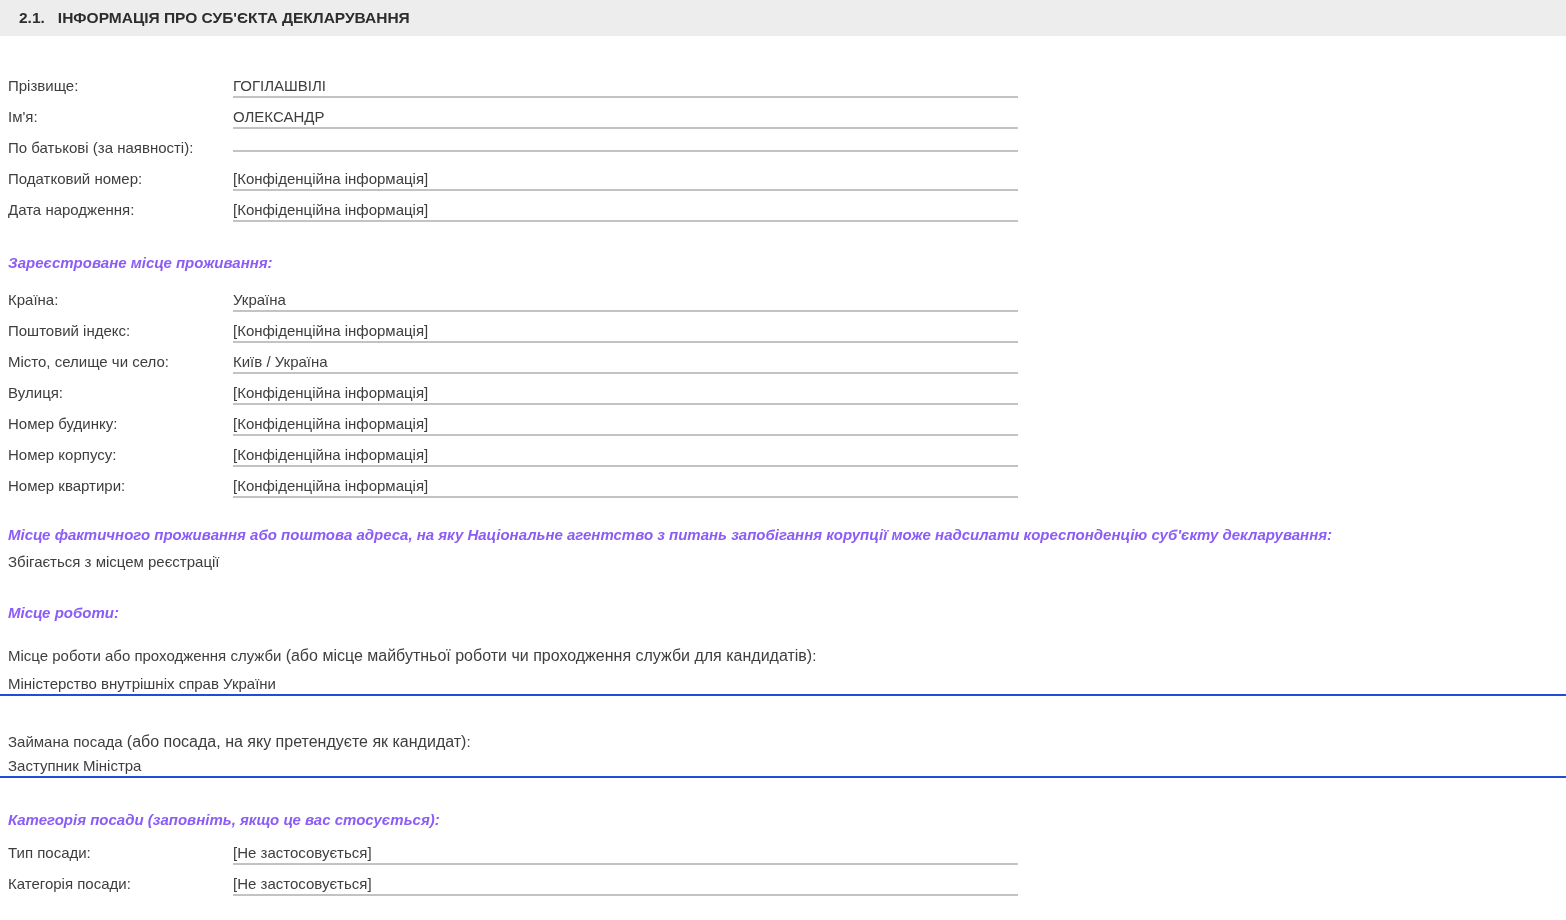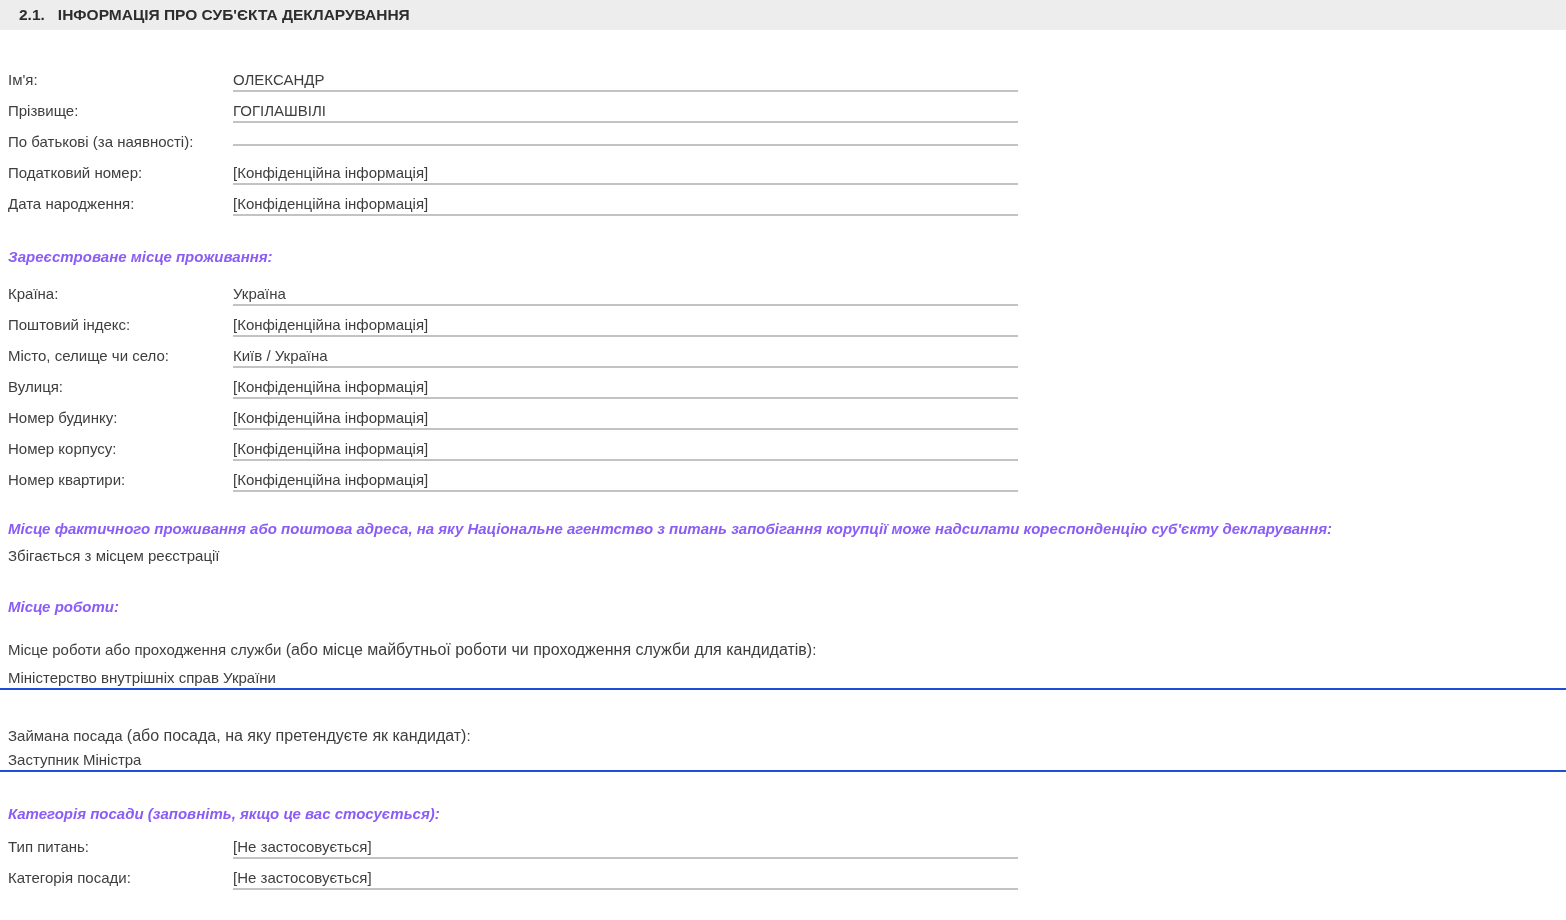--- a/index.html
+++ b/index.html
@@ -3,21 +3,21 @@
 <meta charset="utf-8">
 <style>
   * { margin:0; padding:0; box-sizing:border-box; }
   html,body { background:#ffffff; }
   body {
     width:1566px; height:920px; overflow:hidden;
     font-family:"Liberation Sans", sans-serif;
     font-size:15px; color:#3e3e3e;
   }
   .titlebar {
-    height:30px; background:#ededed;
+    height:36px; background:#ededed;
     display:flex; align-items:center;
     padding-left:19px;
     font-weight:bold; font-size:15.5px; color:#2d2d2d;
   }
   .titlebar .num { margin-right:13px; }
   .content { padding:0 8px; }
 
   .rows { }
   .frow { display:flex; height:31px; align-items:flex-start; }
   .flabel { width:225px; flex:none; line-height:19px; padding-top:2px; }
@@ -55,26 +55,26 @@
 
 <div class="titlebar">
   <span class="num">2.1.</span>
   <span>ІНФОРМАЦІЯ ПРО СУБ'ЄКТА ДЕКЛАРУВАННЯ</span>
 </div>
 
 <div class="content">
 
   <div class="rows sec1-rows">
     <div class="frow">
+      <div class="flabel">Прізвище:</div>
+      <div class="fval">ГОГІЛАШВІЛІ</div>
+    </div>
+    <div class="frow">
       <div class="flabel">Ім'я:</div>
       <div class="fval">ОЛЕКСАНДР</div>
-    </div>
-    <div class="frow">
-      <div class="flabel">Прізвище:</div>
-      <div class="fval">ГОГІЛАШВІЛІ</div>
     </div>
     <div class="frow">
       <div class="flabel">По батькові (за наявності):</div>
       <div class="fval empty"></div>
     </div>
     <div class="frow">
       <div class="flabel">Податковий номер:</div>
       <div class="fval">[Конфіденційна інформація]</div>
     </div>
     <div class="frow">
@@ -124,21 +124,21 @@
   <div class="sec4-label"><span>Місце роботи або проходження служби </span><span class="note">(або місце майбутньої роботи чи проходження служби для кандидатів)</span><span>:</span></div>
   <div class="fullval sec4-val1">Міністерство внутрішніх справ України</div>
 
   <div class="sec4-label2"><span>Займана посада </span><span class="note">(або посада, на яку претендуєте як кандидат)</span><span>:</span></div>
   <div class="fullval sec4-val2">Заступник Міністра</div>
 
   <div class="sechead sec5-head">Категорія посади (заповніть, якщо це вас стосується):</div>
 
   <div class="rows sec5-rows">
     <div class="frow">
-      <div class="flabel">Тип питань:</div>
+      <div class="flabel">Тип посади:</div>
       <div class="fval">[Не застосовується]</div>
     </div>
     <div class="frow">
       <div class="flabel">Категорія посади:</div>
       <div class="fval">[Не застосовується]</div>
     </div>
   </div>
 
 </div>
 

